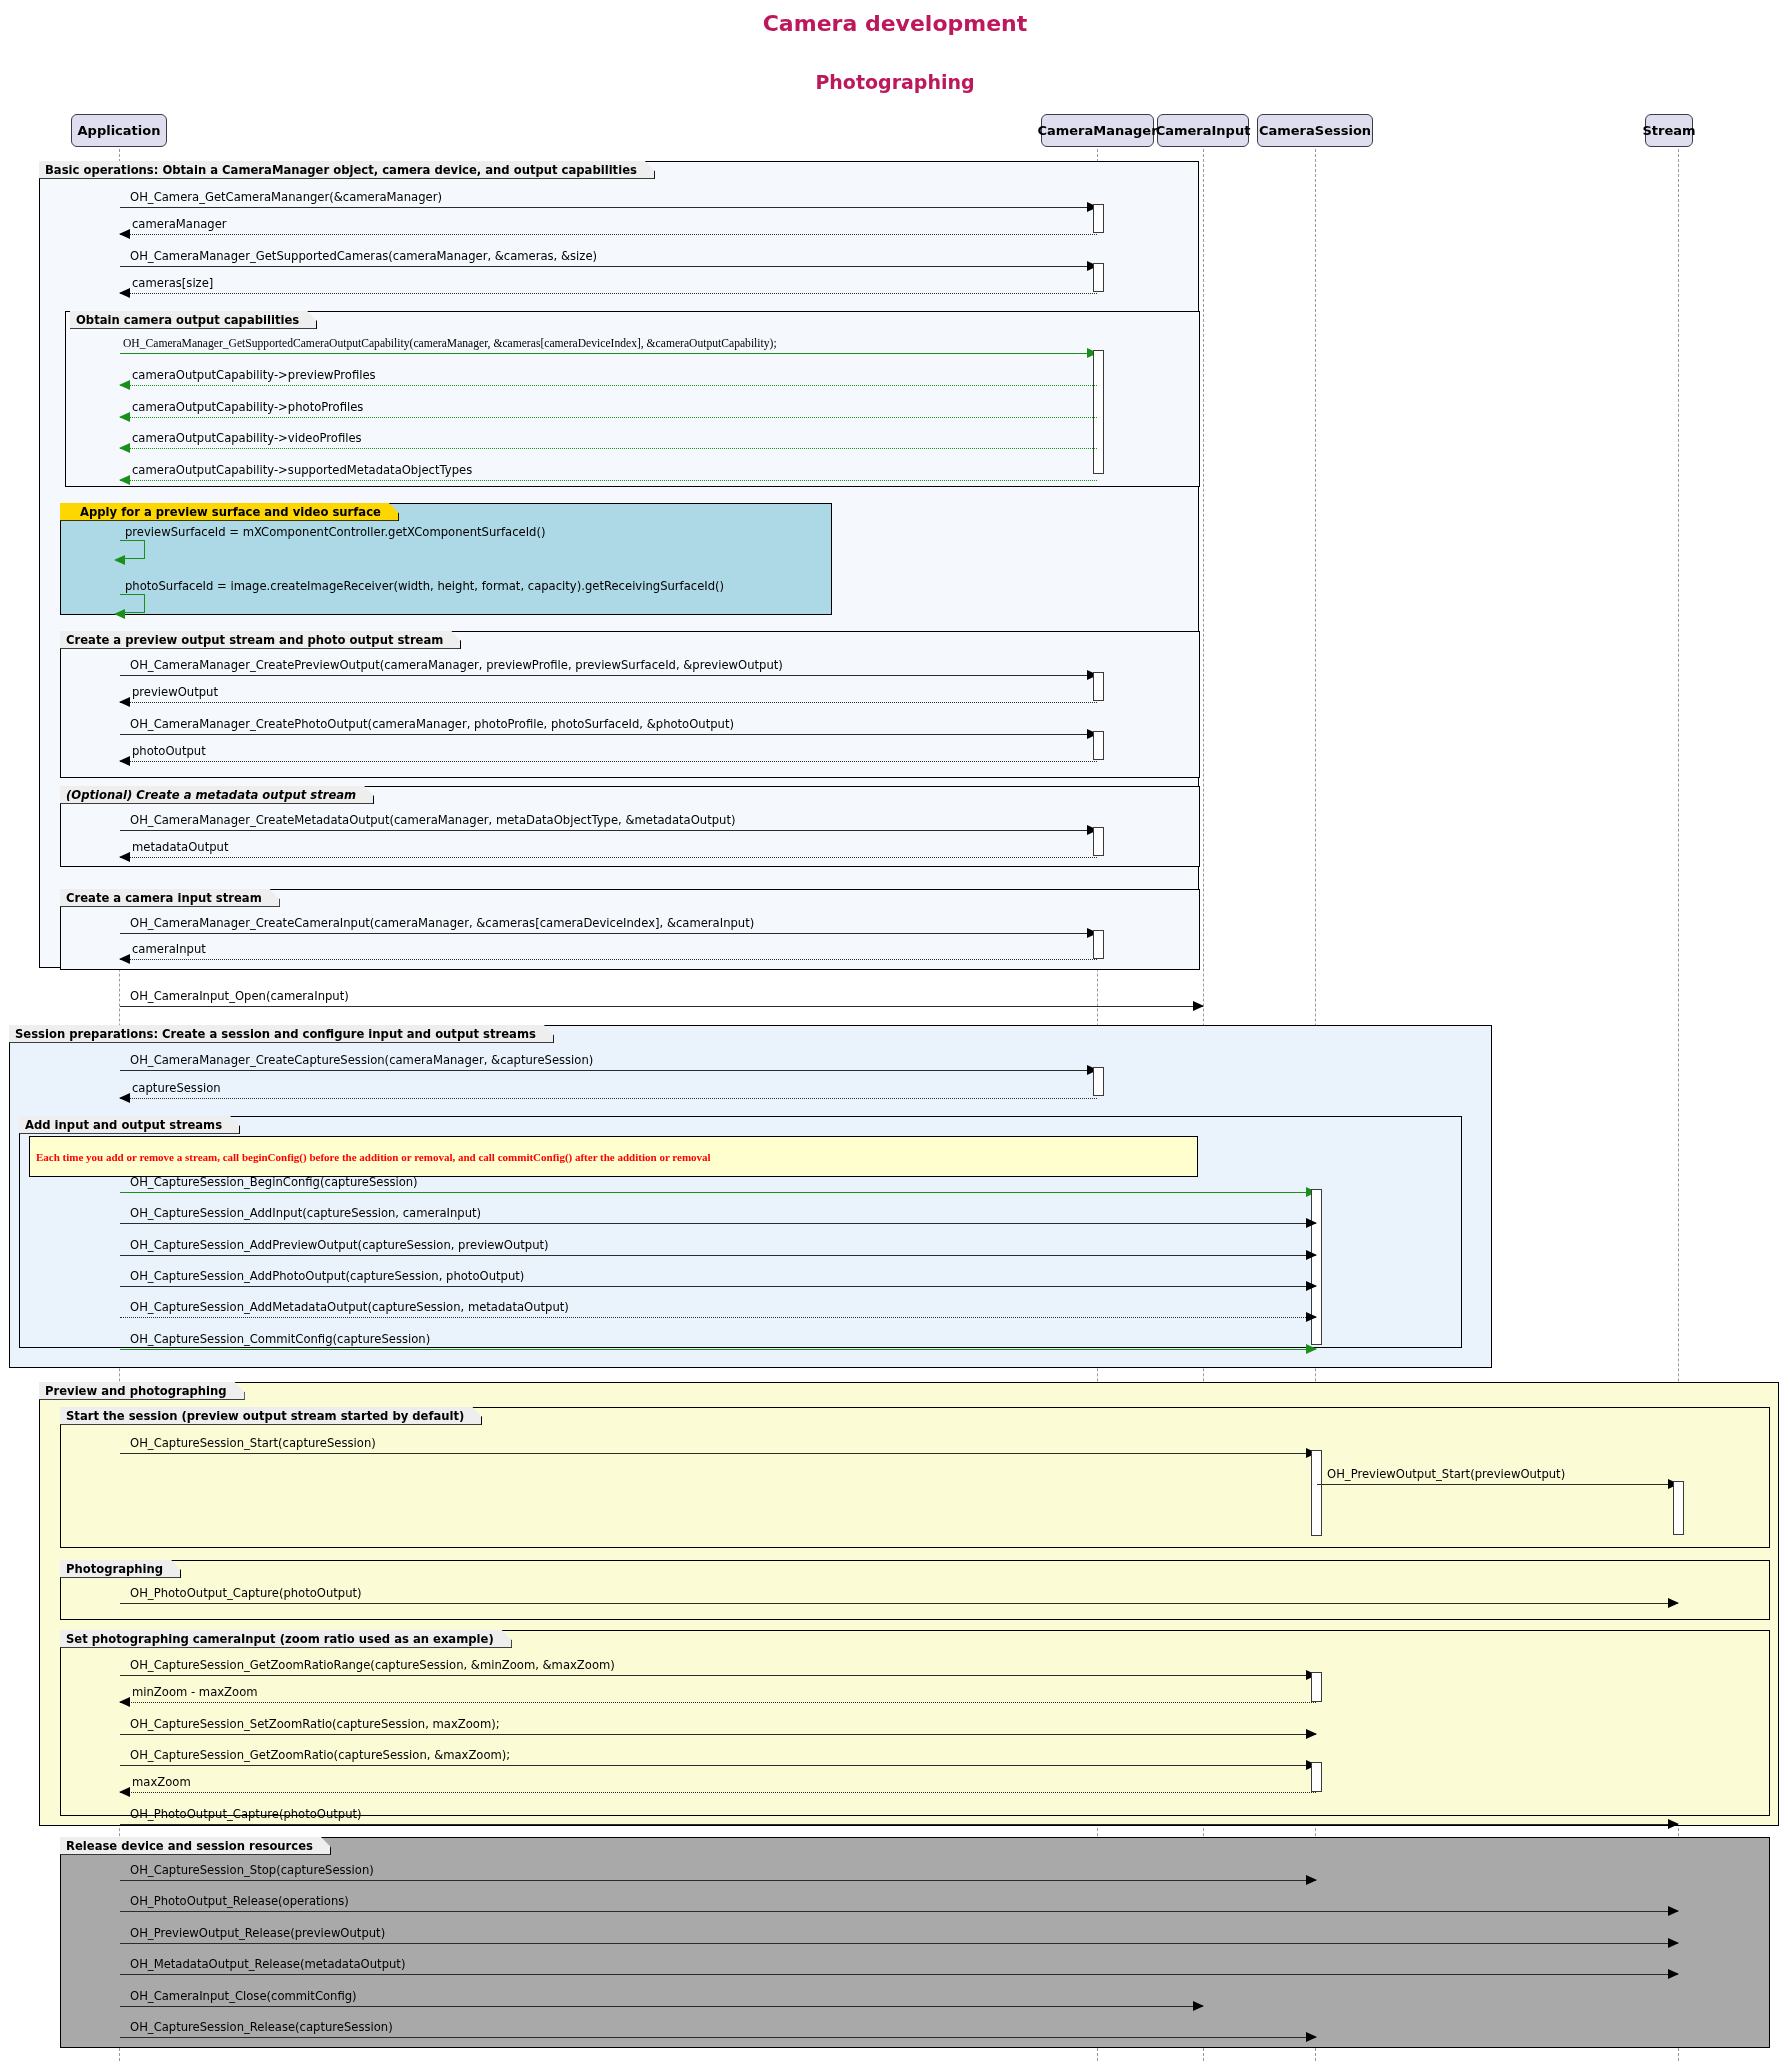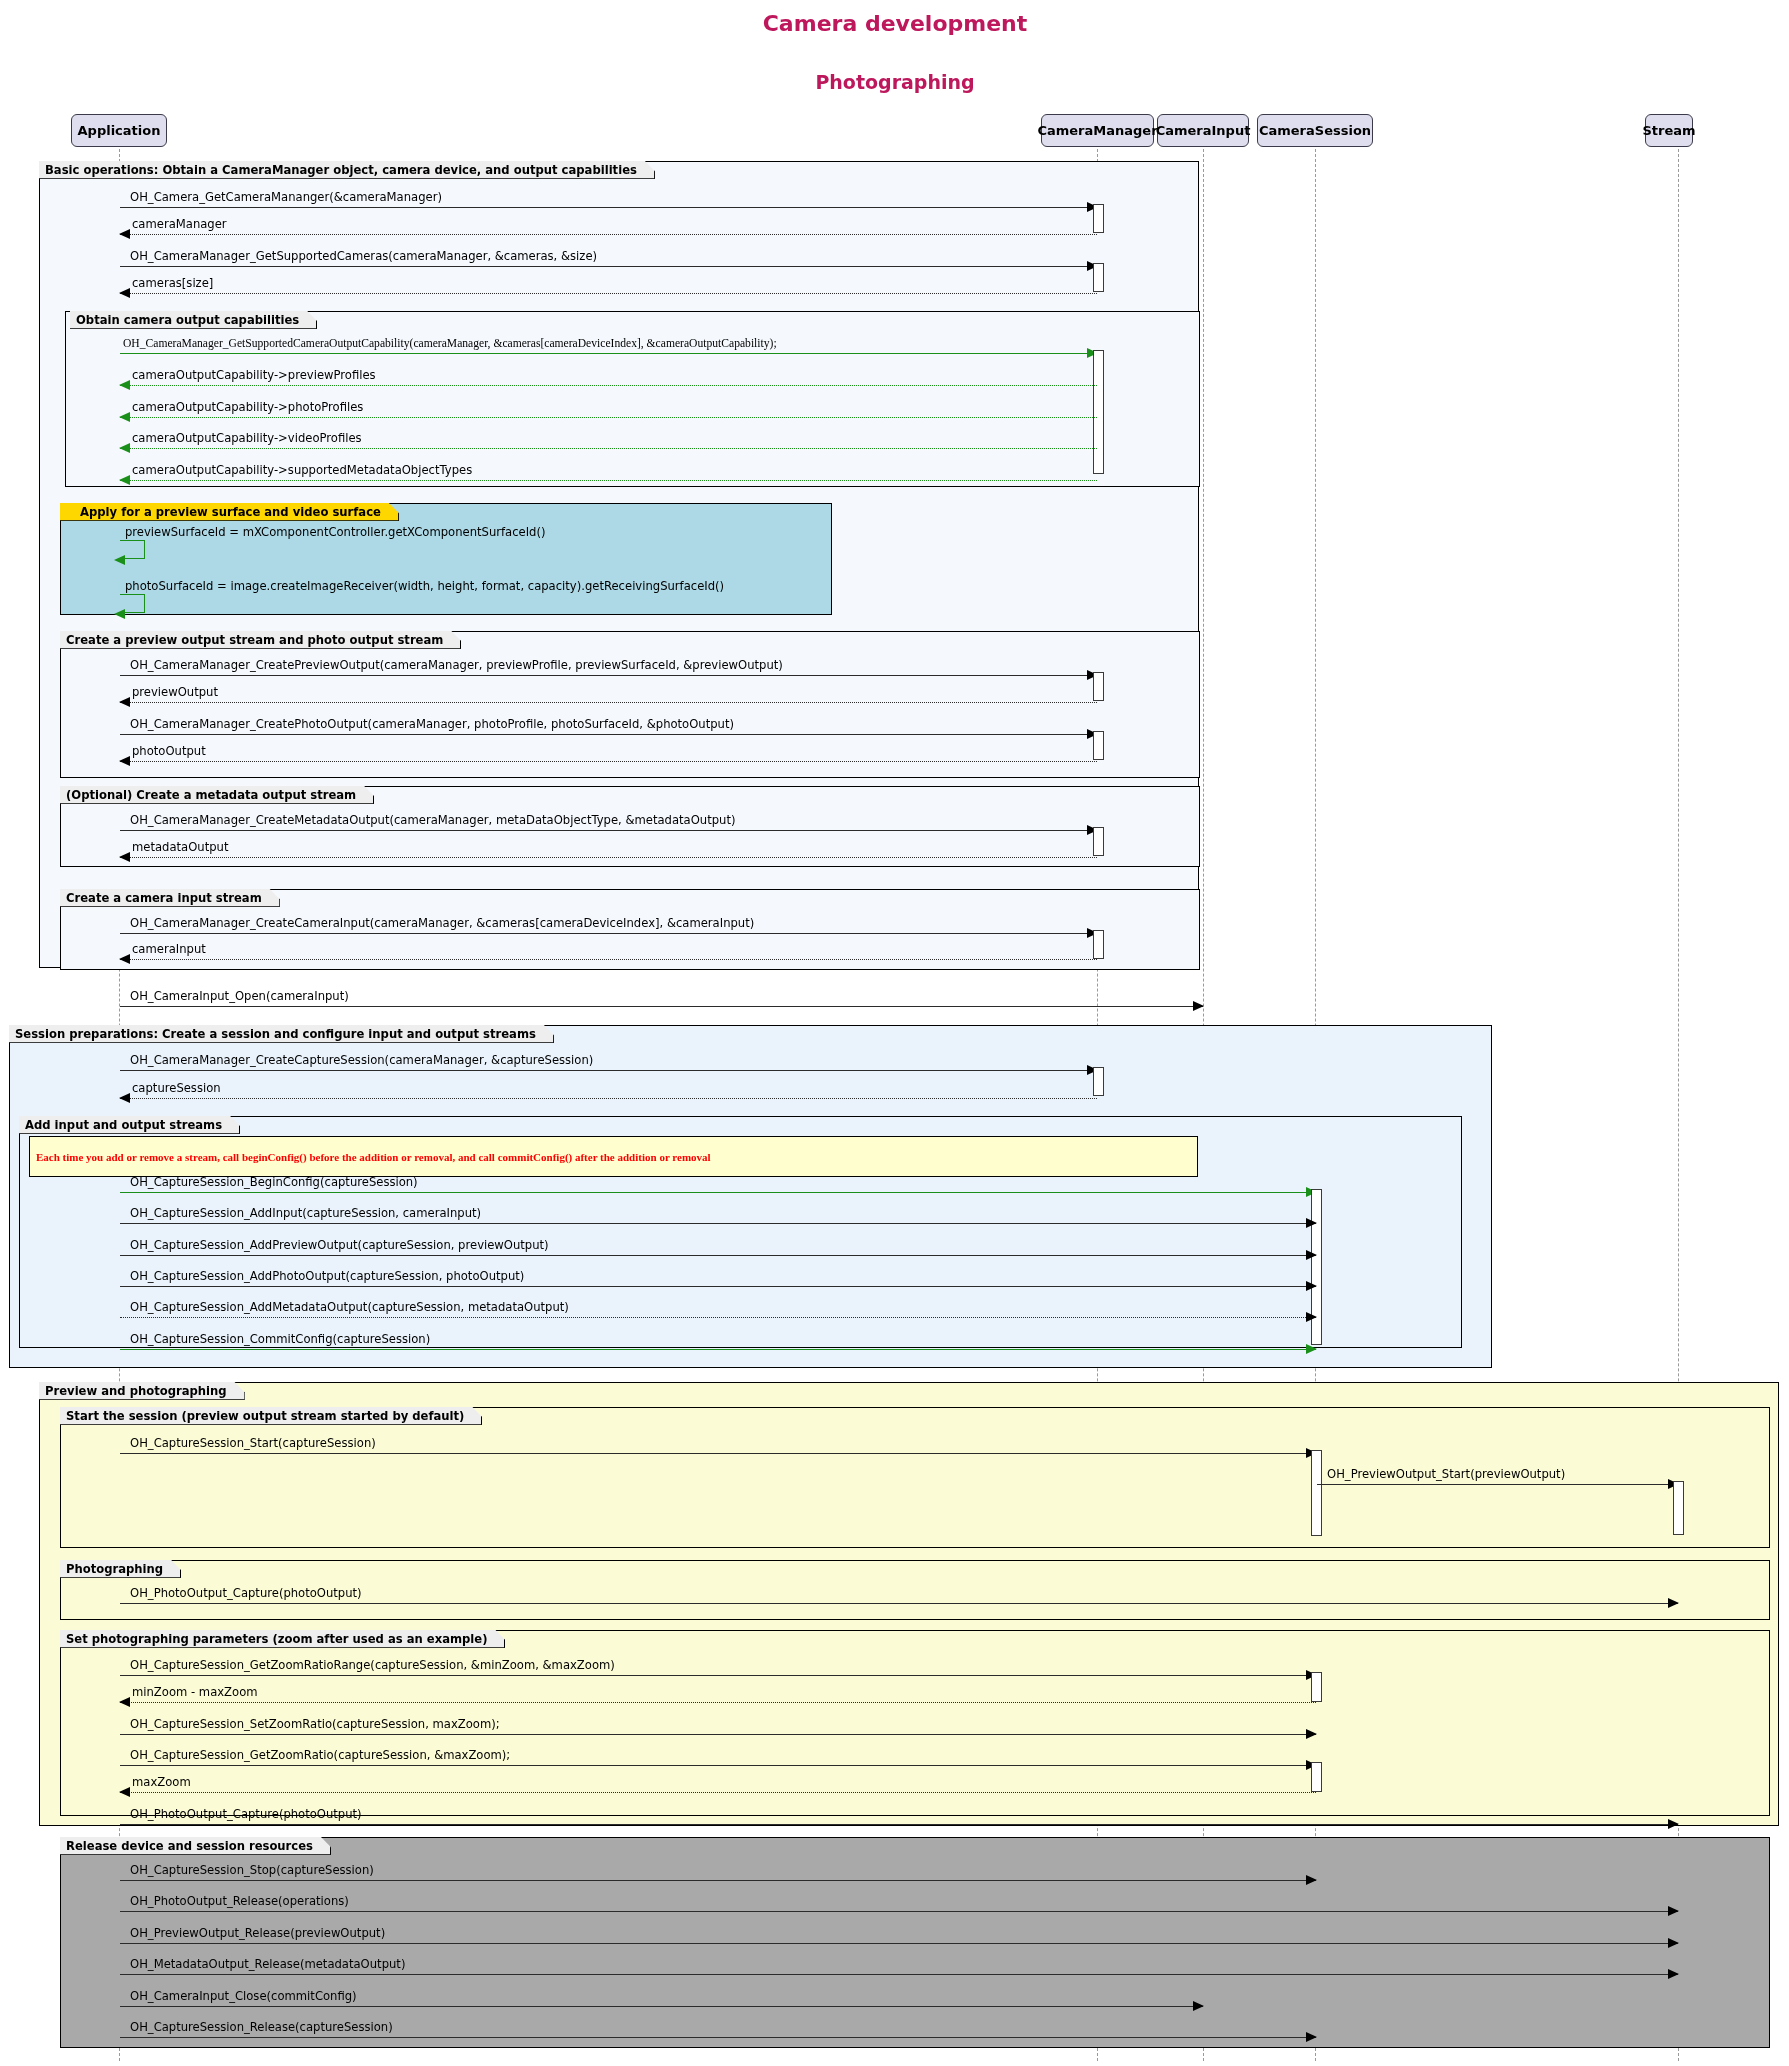--- a/index.html
+++ b/index.html
@@ -166,21 +166,21 @@
     <div class="msg-label" style="left:10px;">OH_CameraManager_CreatePhotoOutput(cameraManager, photoProfile, photoSurfaceId, &amp;photoOutput)</div>
   </div>
   <div class="activation" style="left:1093px;top:731px;height:29px;"></div>
   <div class="msg dotted" style="left:120px;top:761px;width:977px;">
     <div class="line"></div>
     <div class="arrowhead left"></div>
     <div class="msg-label" style="left:12px;">photoOutput</div>
   </div>
 
   <div class="frame" style="left:60px;top:786px;width:1140px;height:81px;background:#F5F8FD;"></div>
-  <div class="frame-label" style="left:60px;top:786px;">(Optional) Create a metadata output stream</div>
+  <div class="frame-label" style="left:60px;top:786px;font-style:italic;">(Optional) Create a metadata output stream</div>
   <div class="msg" style="left:120px;top:830px;width:977px;">
     <div class="line"></div>
     <div class="arrowhead right"></div>
     <div class="msg-label" style="left:10px;">OH_CameraManager_CreateMetadataOutput(cameraManager, metaDataObjectType, &amp;metadataOutput)</div>
   </div>
   <div class="activation" style="left:1093px;top:827px;height:29px;"></div>
   <div class="msg dotted" style="left:120px;top:857px;width:977px;">
     <div class="line"></div>
     <div class="arrowhead left"></div>
     <div class="msg-label" style="left:12px;">metadataOutput</div>
@@ -278,21 +278,21 @@
 
   <div class="frame" style="left:60px;top:1560px;width:1710px;height:60px;background:#FBFBD6;"></div>
   <div class="frame-label" style="left:60px;top:1560px;">Photographing</div>
   <div class="msg" style="left:120px;top:1603px;width:1558px;">
     <div class="line"></div>
     <div class="arrowhead right"></div>
     <div class="msg-label" style="left:10px;">OH_PhotoOutput_Capture(photoOutput)</div>
   </div>
 
   <div class="frame" style="left:60px;top:1630px;width:1710px;height:186px;background:#FBFBD6;"></div>
-  <div class="frame-label" style="left:60px;top:1630px;">Set photographing parameters (zoom after used as an example)</div>
+  <div class="frame-label" style="left:60px;top:1630px;">Set photographing cameraInput (zoom ratio used as an example)</div>
   <div class="msg" style="left:120px;top:1675px;width:1196px;">
     <div class="line"></div>
     <div class="arrowhead right"></div>
     <div class="msg-label" style="left:10px;">OH_CaptureSession_GetZoomRatioRange(captureSession, &amp;minZoom, &amp;maxZoom)</div>
   </div>
   <div class="activation" style="left:1311px;top:1672px;height:30px;"></div>
   <div class="msg dotted" style="left:120px;top:1702px;width:1196px;">
     <div class="line"></div>
     <div class="arrowhead left"></div>
     <div class="msg-label" style="left:12px;">minZoom - maxZoom</div>

